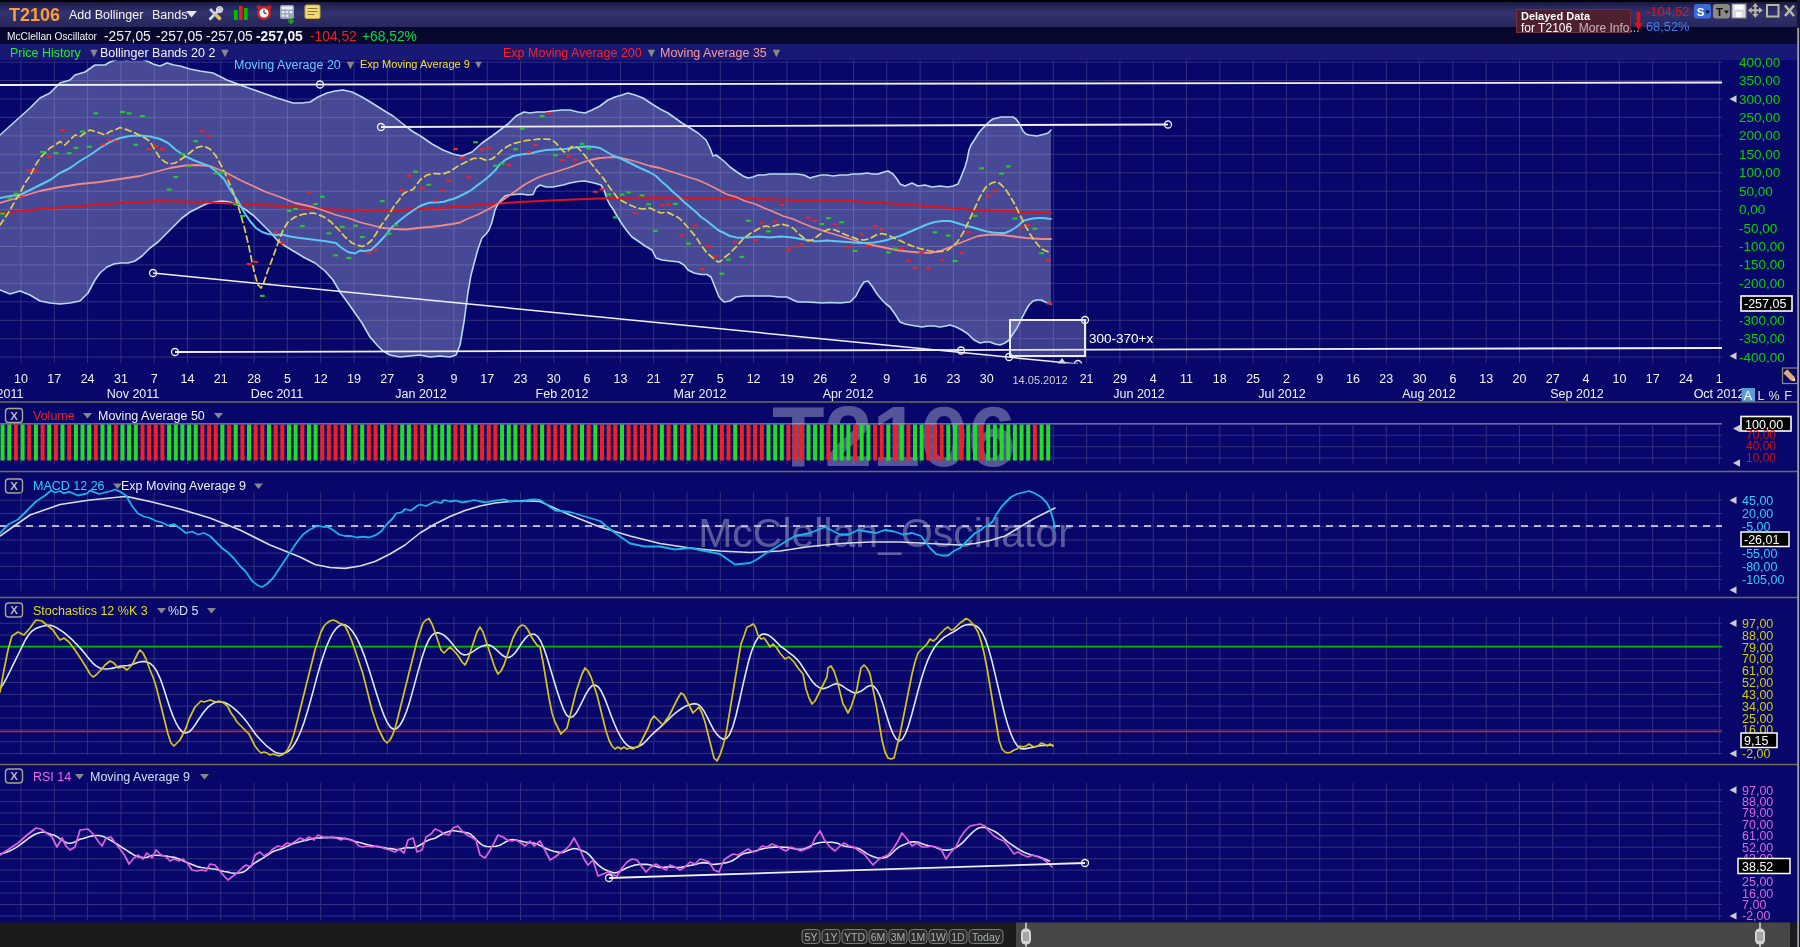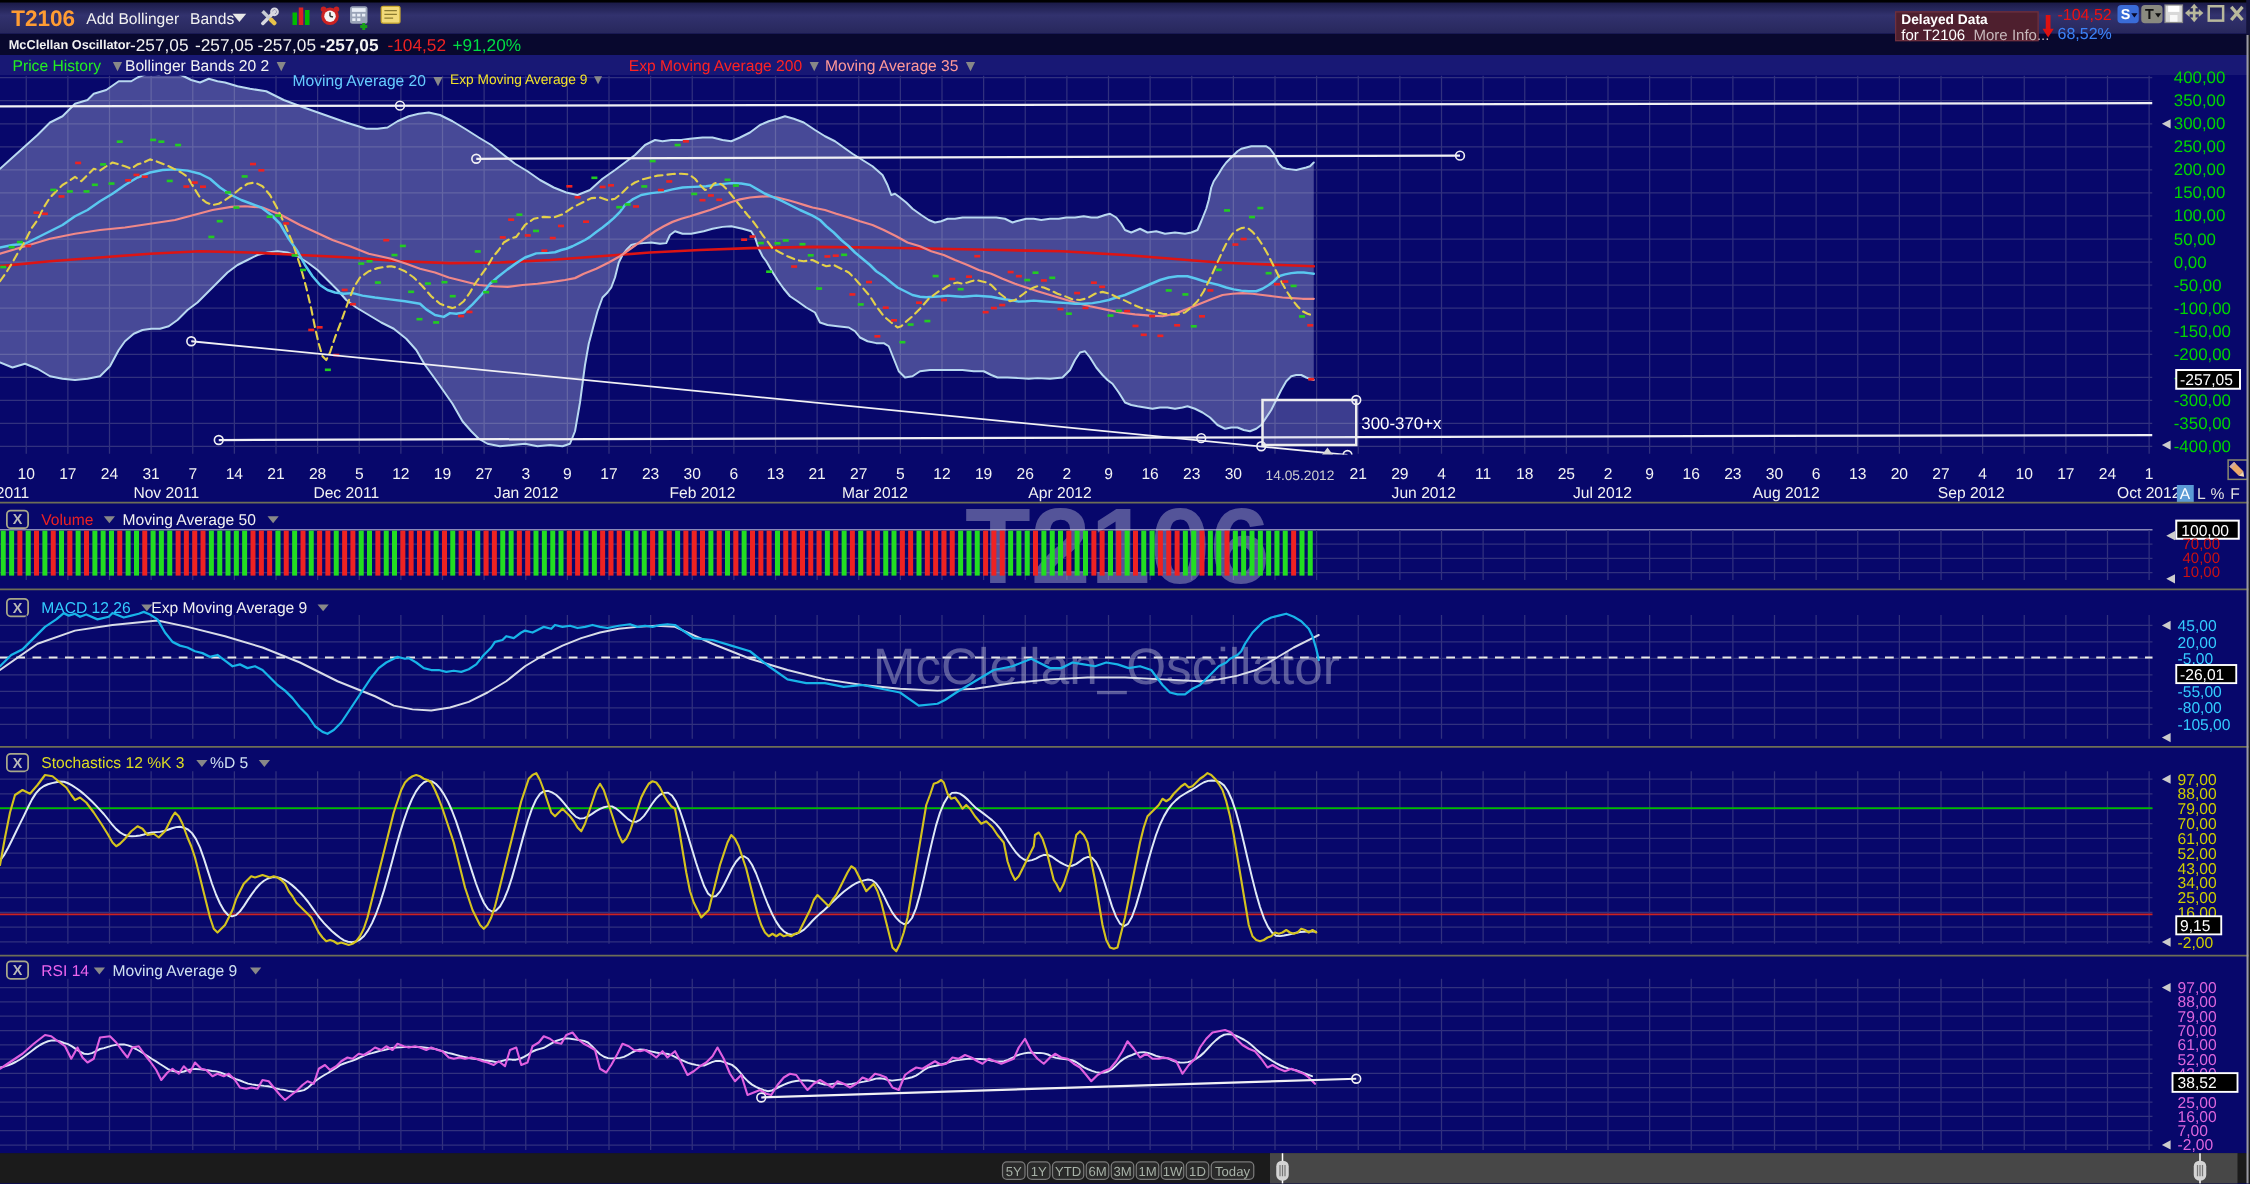--- a/index.html
+++ b/index.html
@@ -968,27 +968,27 @@
       <line x1="1028" y1="932" x2="1028" y2="941" stroke="#777" stroke-width="1"></line>
 <line x1="1760" y1="922.5" x2="1760" y2="947" stroke="#ffffff" stroke-width="1.2"></line>
       <rect x="1755" y="928.5" width="10" height="16" rx="4.5" fill="#d4d4d4"></rect>
       <line x1="1758" y1="932" x2="1758" y2="941" stroke="#777" stroke-width="1"></line>
       <line x1="1760" y1="932" x2="1760" y2="941" stroke="#777" stroke-width="1"></line>
       <line x1="1762" y1="932" x2="1762" y2="941" stroke="#777" stroke-width="1"></line>
 <rect x="1797.2" y="28" width="1.8" height="919" fill="#9a9aa2"></rect>
 <rect x="1799" y="0" width="1" height="947" fill="#1a1a1a"></rect>
 <rect x="1797" y="0" width="3" height="28" fill="#14143c"></rect>
 </svg>
-<div class="t" style="left:7px;top:31px;font-size:10.2px;color:#f2f2f2;font-weight:bold">McClellan Oscillator</div>
+<div class="t" style="left:7px;top:31px;font-size:10.2px;color:#f2f2f2;font-weight:normal">McClellan Oscillator</div>
 <div class="t" style="left:104px;top:29px;font-size:13.8px;color:#f2f2f2">-257,05</div>
 <div class="t" style="left:156px;top:29px;font-size:13.8px;color:#f2f2f2">-257,05</div>
 <div class="t" style="left:206px;top:29px;font-size:13.8px;color:#f2f2f2">-257,05</div>
 <div class="t" style="left:256px;top:29px;font-size:13.8px;color:#f2f2f2;font-weight:bold">-257,05</div>
 <div class="t" style="left:310px;top:29px;font-size:13.8px;color:#ee2222">-104,52</div>
-<div class="t" style="left:362px;top:29px;font-size:13.8px;color:#00dd44">+91,20%</div>
+<div class="t" style="left:362px;top:29px;font-size:13.8px;color:#00dd44">+68,52%</div>
 <div class="t" style="left:10px;top:46px;font-size:12.5px;color:#22ee22">Price History<span style="color:#888">&nbsp;&nbsp;▼</span></div>
 <div class="t" style="left:100px;top:46px;font-size:12.5px;color:#f2f2f2">Bollinger Bands 20 2<span style="color:#888">&nbsp;▼</span></div>
 <div class="t" style="left:234px;top:58px;font-size:12.5px;color:#66ccff">Moving Average 20<span style="color:#888">&nbsp;▼</span></div>
 <div class="t" style="left:360px;top:58px;font-size:11px;color:#f2e22a">Exp Moving Average 9<span style="color:#888">&nbsp;▼</span></div>
 <div class="t" style="left:503px;top:46px;font-size:12.5px;color:#ff2222">Exp Moving Average 200<span style="color:#888">&nbsp;▼</span></div>
 <div class="t" style="left:660px;top:46px;font-size:12.5px;color:#ff9999">Moving Average 35<span style="color:#888">&nbsp;▼</span></div>
 <div class="t" style="left:1516px;top:9px;width:115px;height:24px;background:#4e1f2e;border:1px solid #6e3040"></div>
 <div class="t" style="left:1521px;top:10px;font-size:11px;font-weight:bold;color:#fff">Delayed Data</div>
 <div class="t" style="left:1521px;top:21px;font-size:12px;color:#fff">for T2106&nbsp;&nbsp;<span style="color:#c8b8bc">More Info...</span></div>
 <div class="t" style="left:1646px;top:4px;font-size:12.8px;color:#ee1111">-104,52</div>

